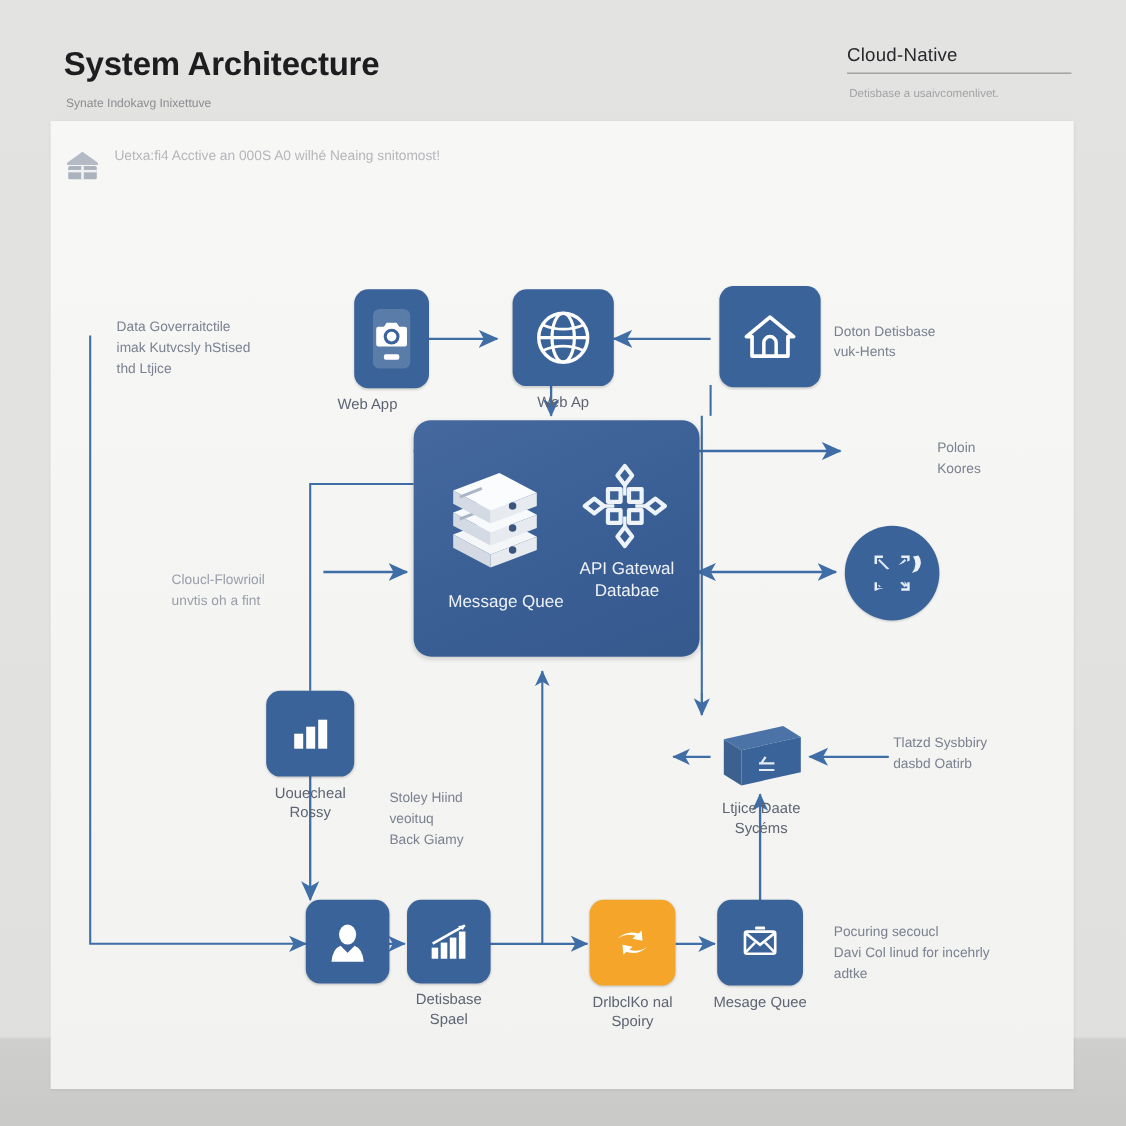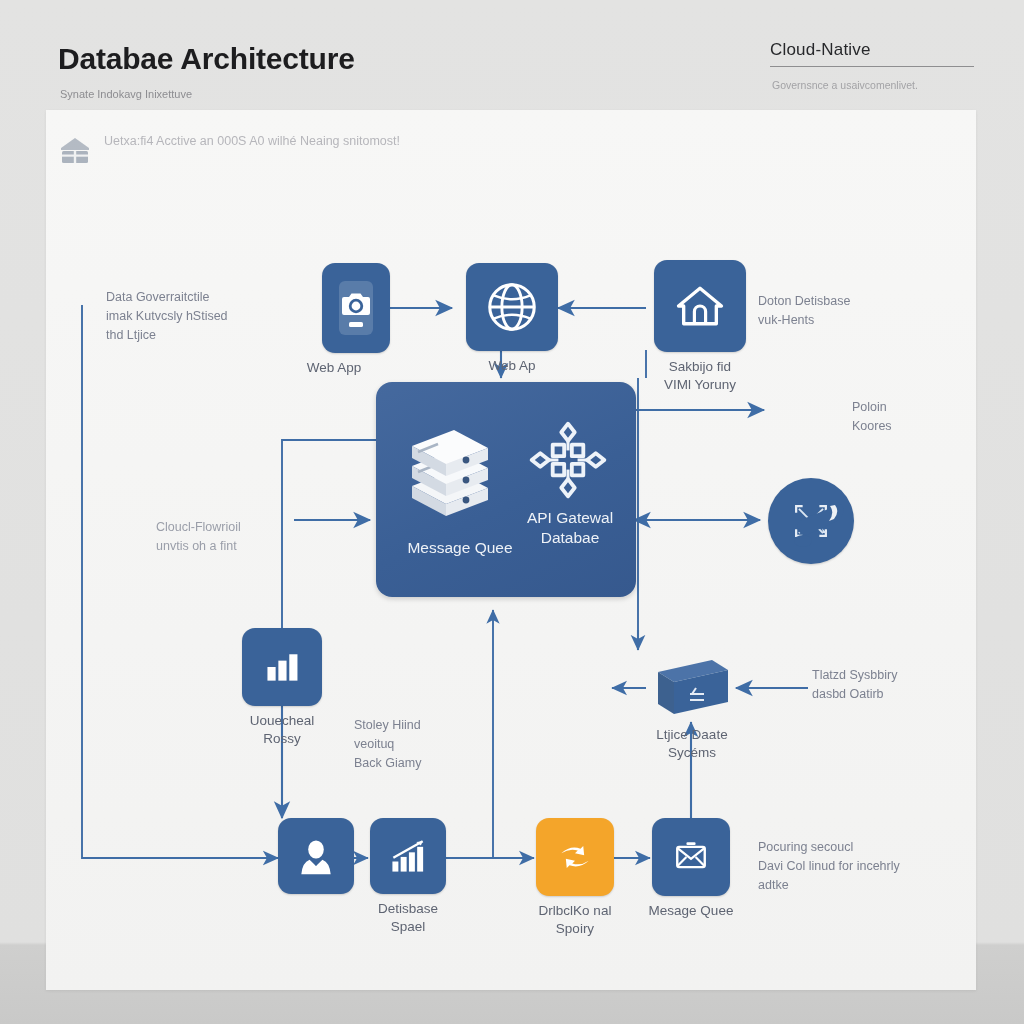--- a/index.html
+++ b/index.html
@@ -159,25 +159,25 @@
     left: 745px; top: 390px;
     width: 56px; height: 50px;
   }
 </style>
 </head>
 <body>
 
 <div id="root">
 
   <div id="header">
-    <div id="title">Databae Architecture</div>
+    <div id="title">System Architecture</div>
     <div id="subtitle">Synate Indokavg Inixettuve</div>
     <div id="brand">Cloud-Native</div>
     <div id="brand-rule"></div>
-    <div id="brand-sub">Governsnce a usaivcomenlivet.</div>
+    <div id="brand-sub">Detisbase a usaivcomenlivet.</div>
   </div>
 
   <div id="canvas">
 
     <svg class="note-icon" viewBox="0 0 34 30">
       <path d="M17 2 L31 12 L31 14 L3 14 L3 12 Z" fill="#8c97a6"></path>
       <rect x="4" y="15" width="26" height="12" rx="1.5" fill="#7e8b9c"></rect>
       <rect x="4" y="18.5" width="26" height="2.2" fill="#eceef1"></rect>
       <rect x="15.8" y="15" width="2.4" height="12" fill="#eceef1"></rect>
     </svg>
@@ -260,22 +260,20 @@
       <div class="node-label" style="top:94px;">Web Ap</div>
     </div>
 
     <div class="node" style="left:608px; top:150px;">
       <div class="tile" style="width:92px;height:92px;">
         <svg viewBox="0 0 60 60" width="56" height="56">
           <path d="M30 11 L53 30 L47.5 30 L47.5 49 L12.5 49 L12.5 30 L7 30 Z" fill="none" stroke="#fff" stroke-width="3.6" stroke-linejoin="round"></path>
           <path d="M24 49 L24 36 a6 6 0 0 1 12 0 L36 49" fill="none" stroke="#fff" stroke-width="3.4"></path>
         </svg>
       </div>
-      <div class="node-label" style="top:98px;">Sakbijo fid
-VIMl Yoruny</div>
     </div>
 
     <div class="node" style="left:722px; top:368px;">
       <div class="tile circle" style="width:86px;height:86px;">
         <svg viewBox="0 0 56 56" width="52" height="52">
           <g stroke="#e8eef6" stroke-width="2.4" fill="none">
             <path d="M12 19 L12 12 L19 12"></path>
             <path d="M37 12 L44 12 L44 19"></path>
             <path d="M44 37 L44 44 L37 44"></path>
             <path d="M19 44 L12 44 L12 37"></path>

